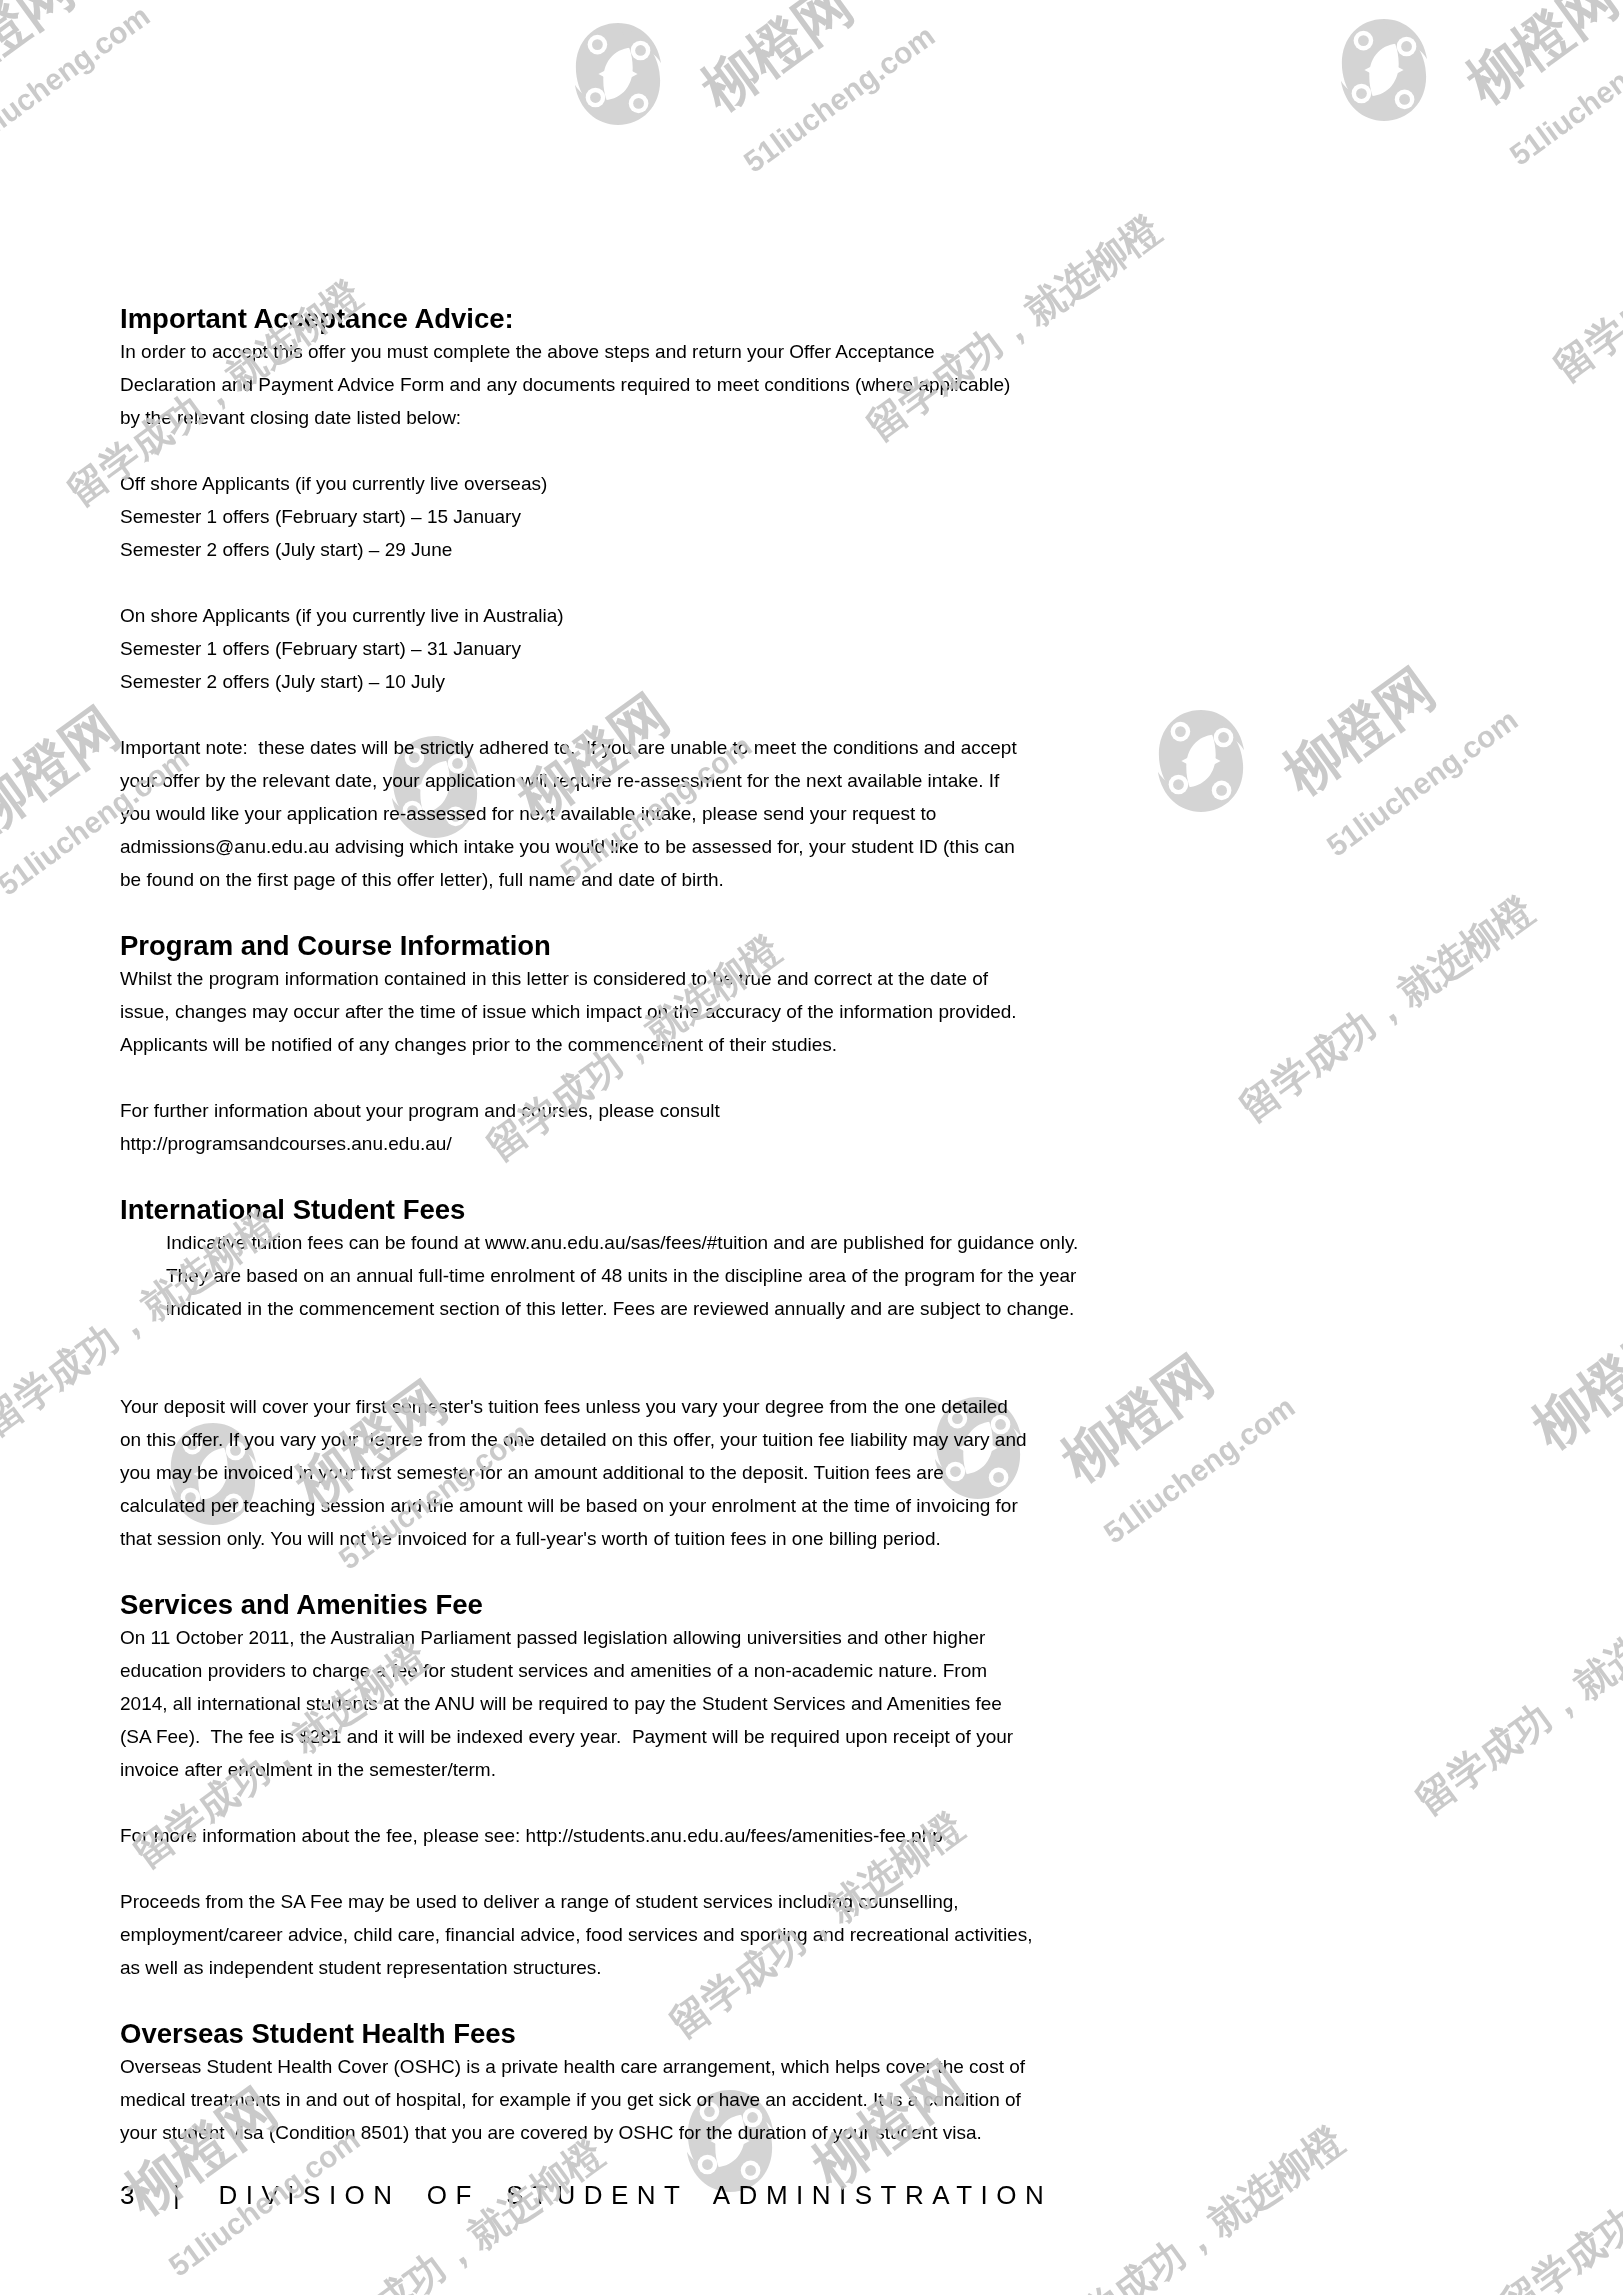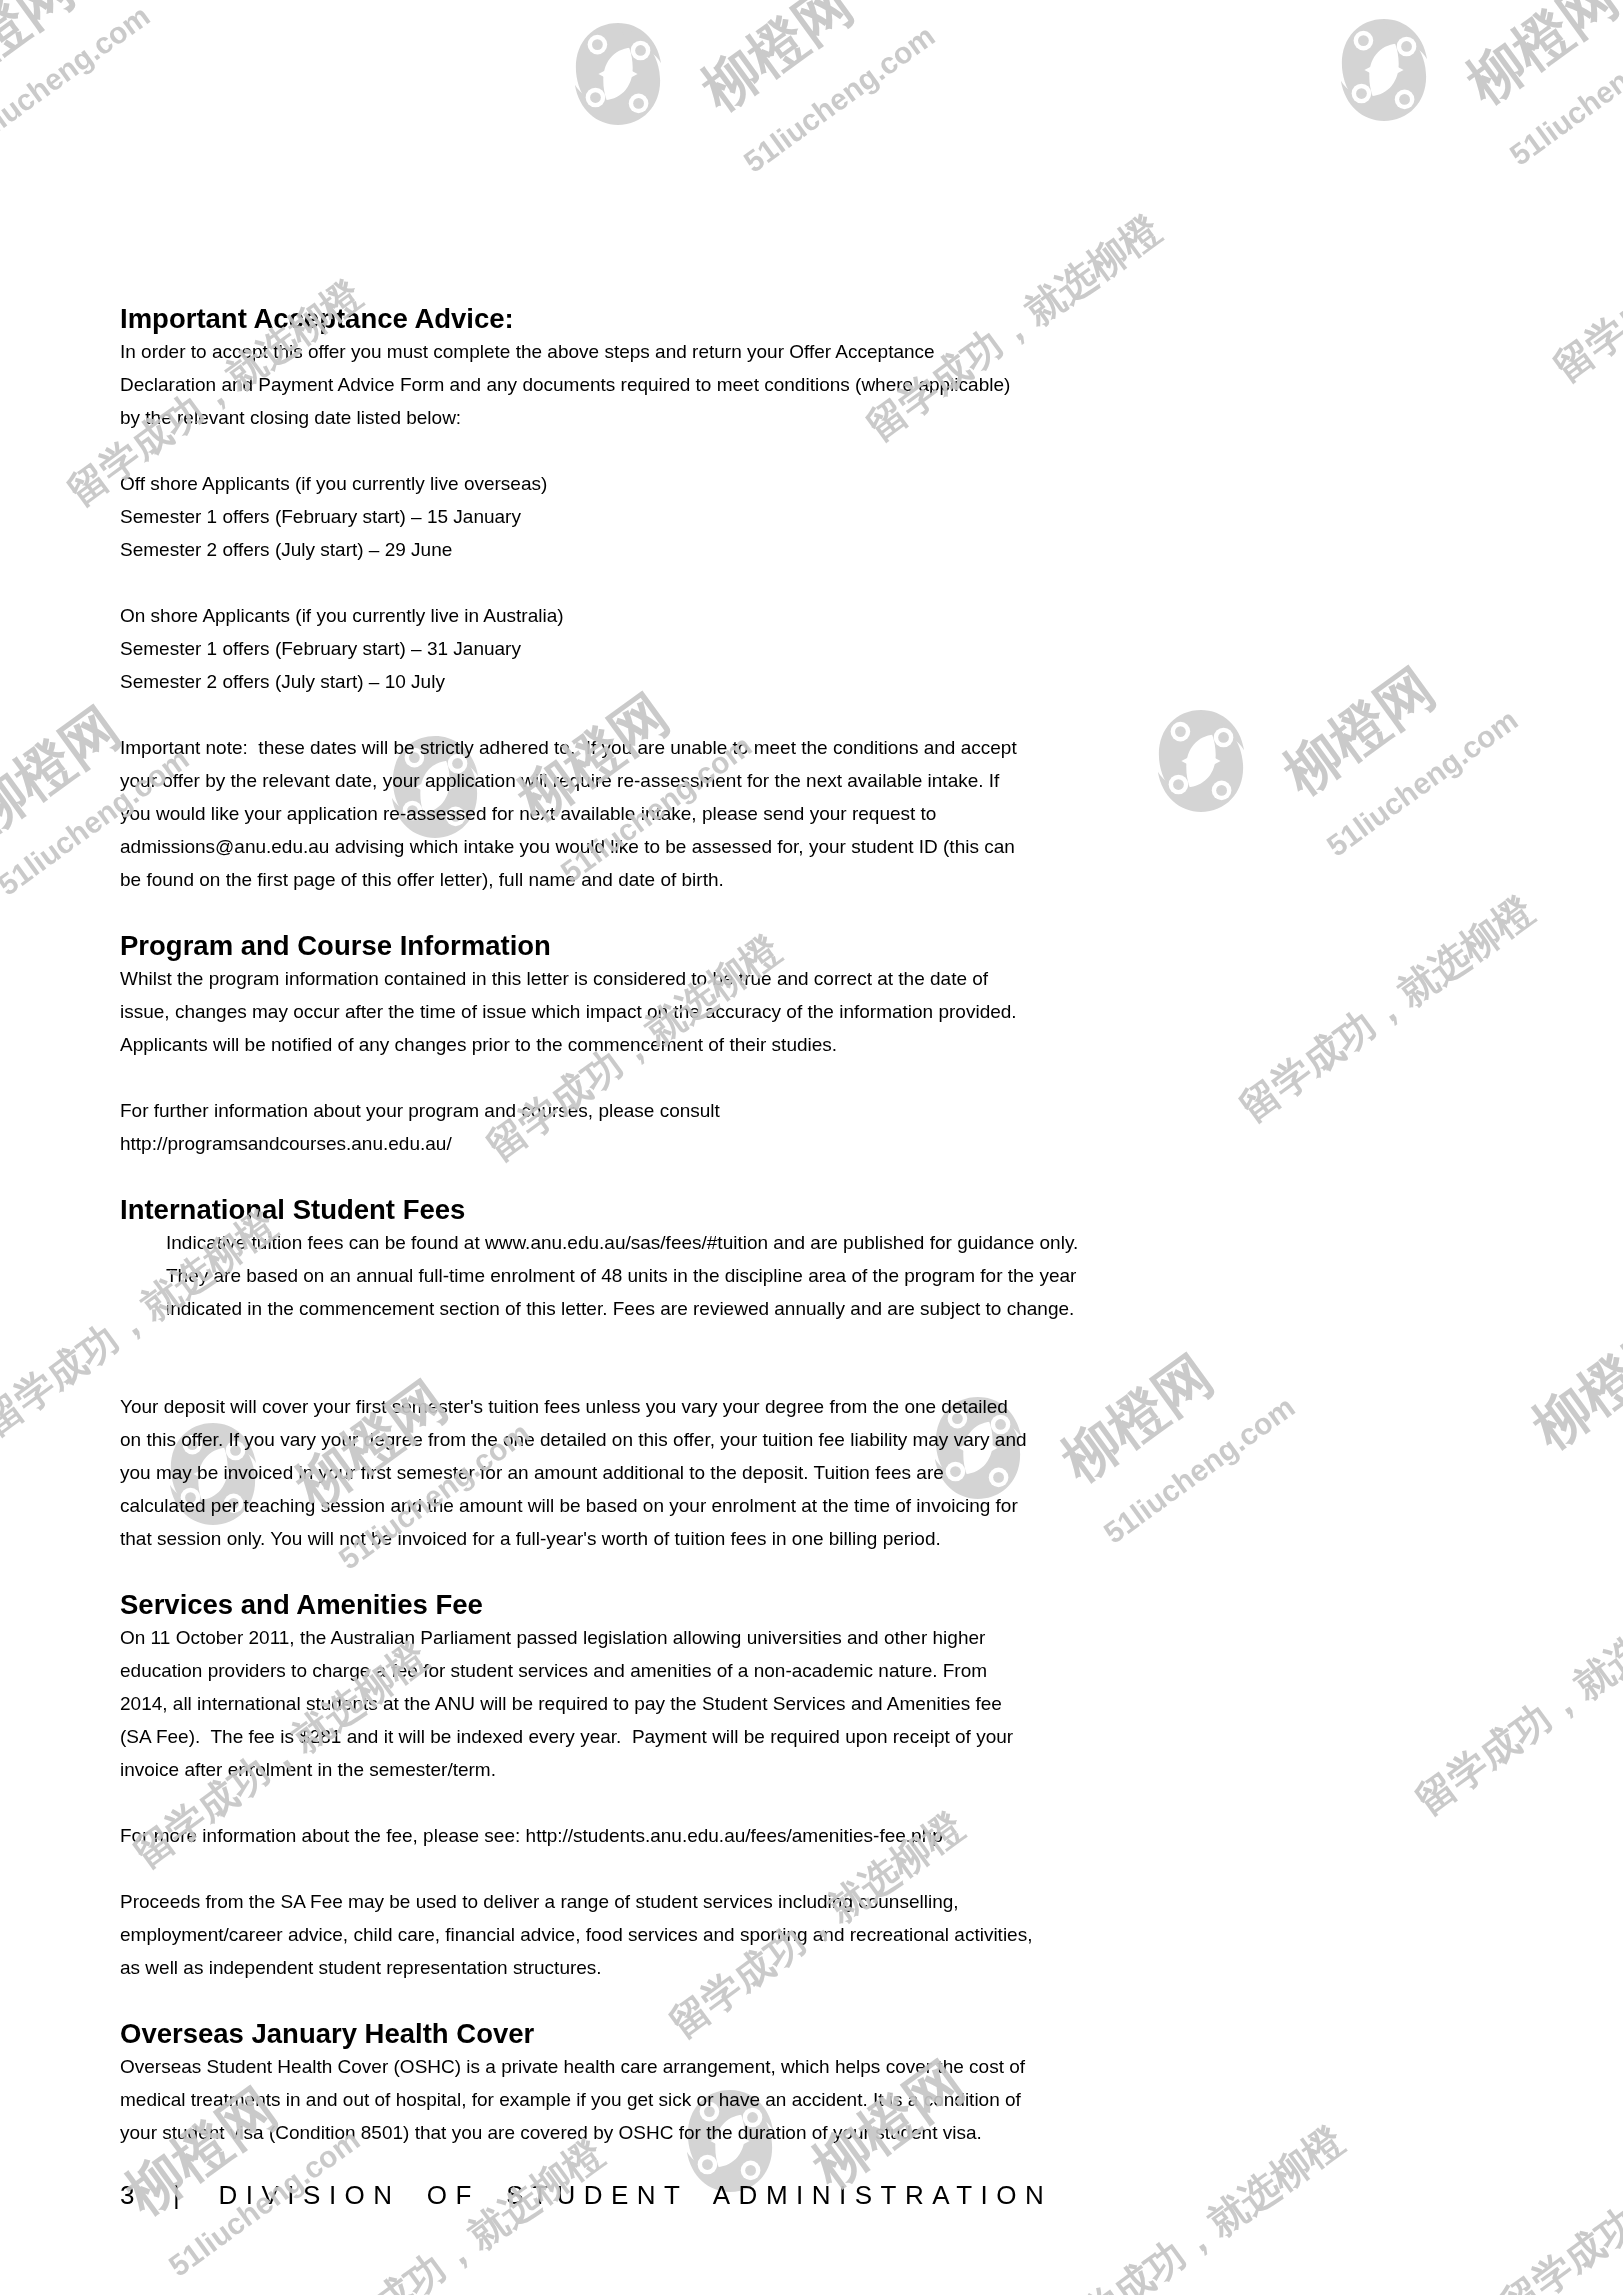--- a/index.html
+++ b/index.html
@@ -231,21 +231,21 @@
     <p class="p">On 11 October 2011, the Australian Parliament passed legislation allowing universities and other higher
 education providers to charge a fee for student services and amenities of a non-academic nature. From
 2014, all international students at the ANU will be required to pay the Student Services and Amenities fee
 (SA Fee).  The fee is $281 and it will be indexed every year.  Payment will be required upon receipt of your
 invoice after enrolment in the semester/term.</p>
     <p class="p">For more information about the fee, please see: http://students.anu.edu.au/fees/amenities-fee.php</p>
     <p class="p">Proceeds from the SA Fee may be used to deliver a range of student services including counselling,
 employment/career advice, child care, financial advice, food services and sporting and recreational activities,
 as well as independent student representation structures.</p>
 
-    <h2 class="h">Overseas January Health Cover</h2>
+    <h2 class="h">Overseas Student Health Fees</h2>
     <p class="p">Overseas Student Health Cover (OSHC) is a private health care arrangement, which helps cover the cost of
 medical treatments in and out of hospital, for example if you get sick or have an accident. It is a condition of
 your student visa (Condition 8501) that you are covered by OSHC for the duration of your student visa.</p>
   </main>
 
   <footer class="footer">
     <span>3</span>
     <span class="sep">|</span>
     <span>DIVISION OF STUDENT ADMINISTRATION</span>
   </footer>

